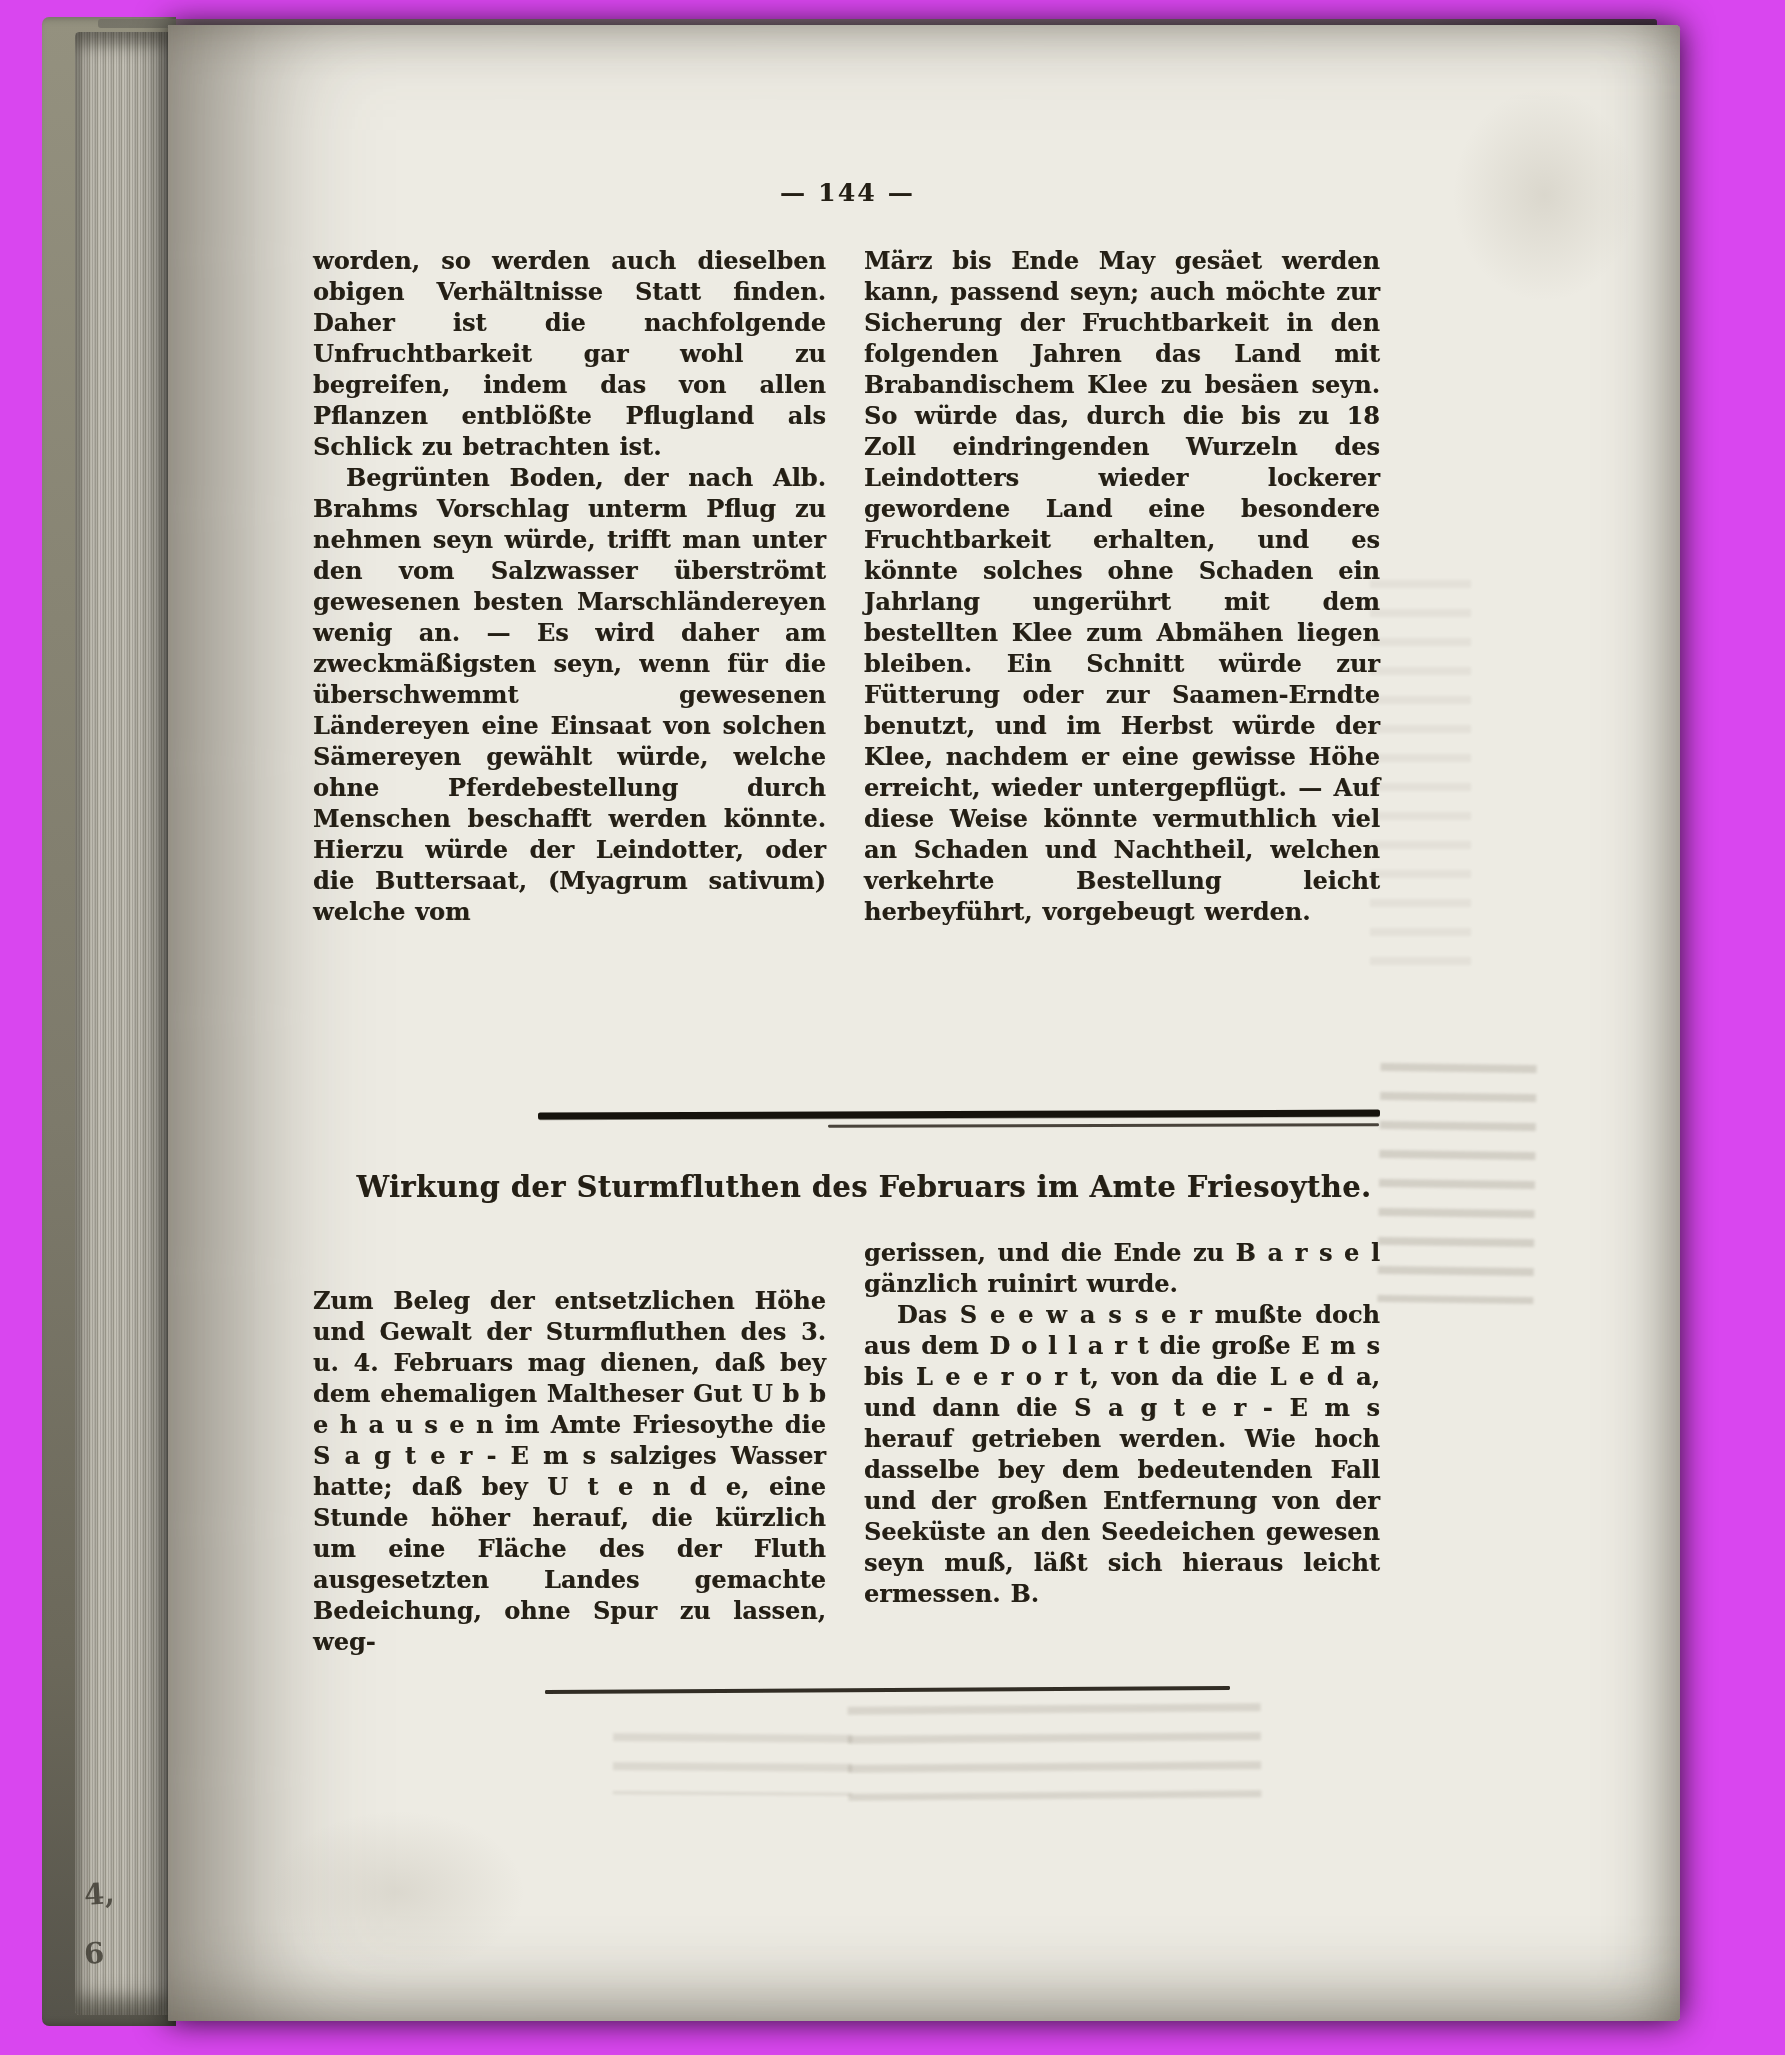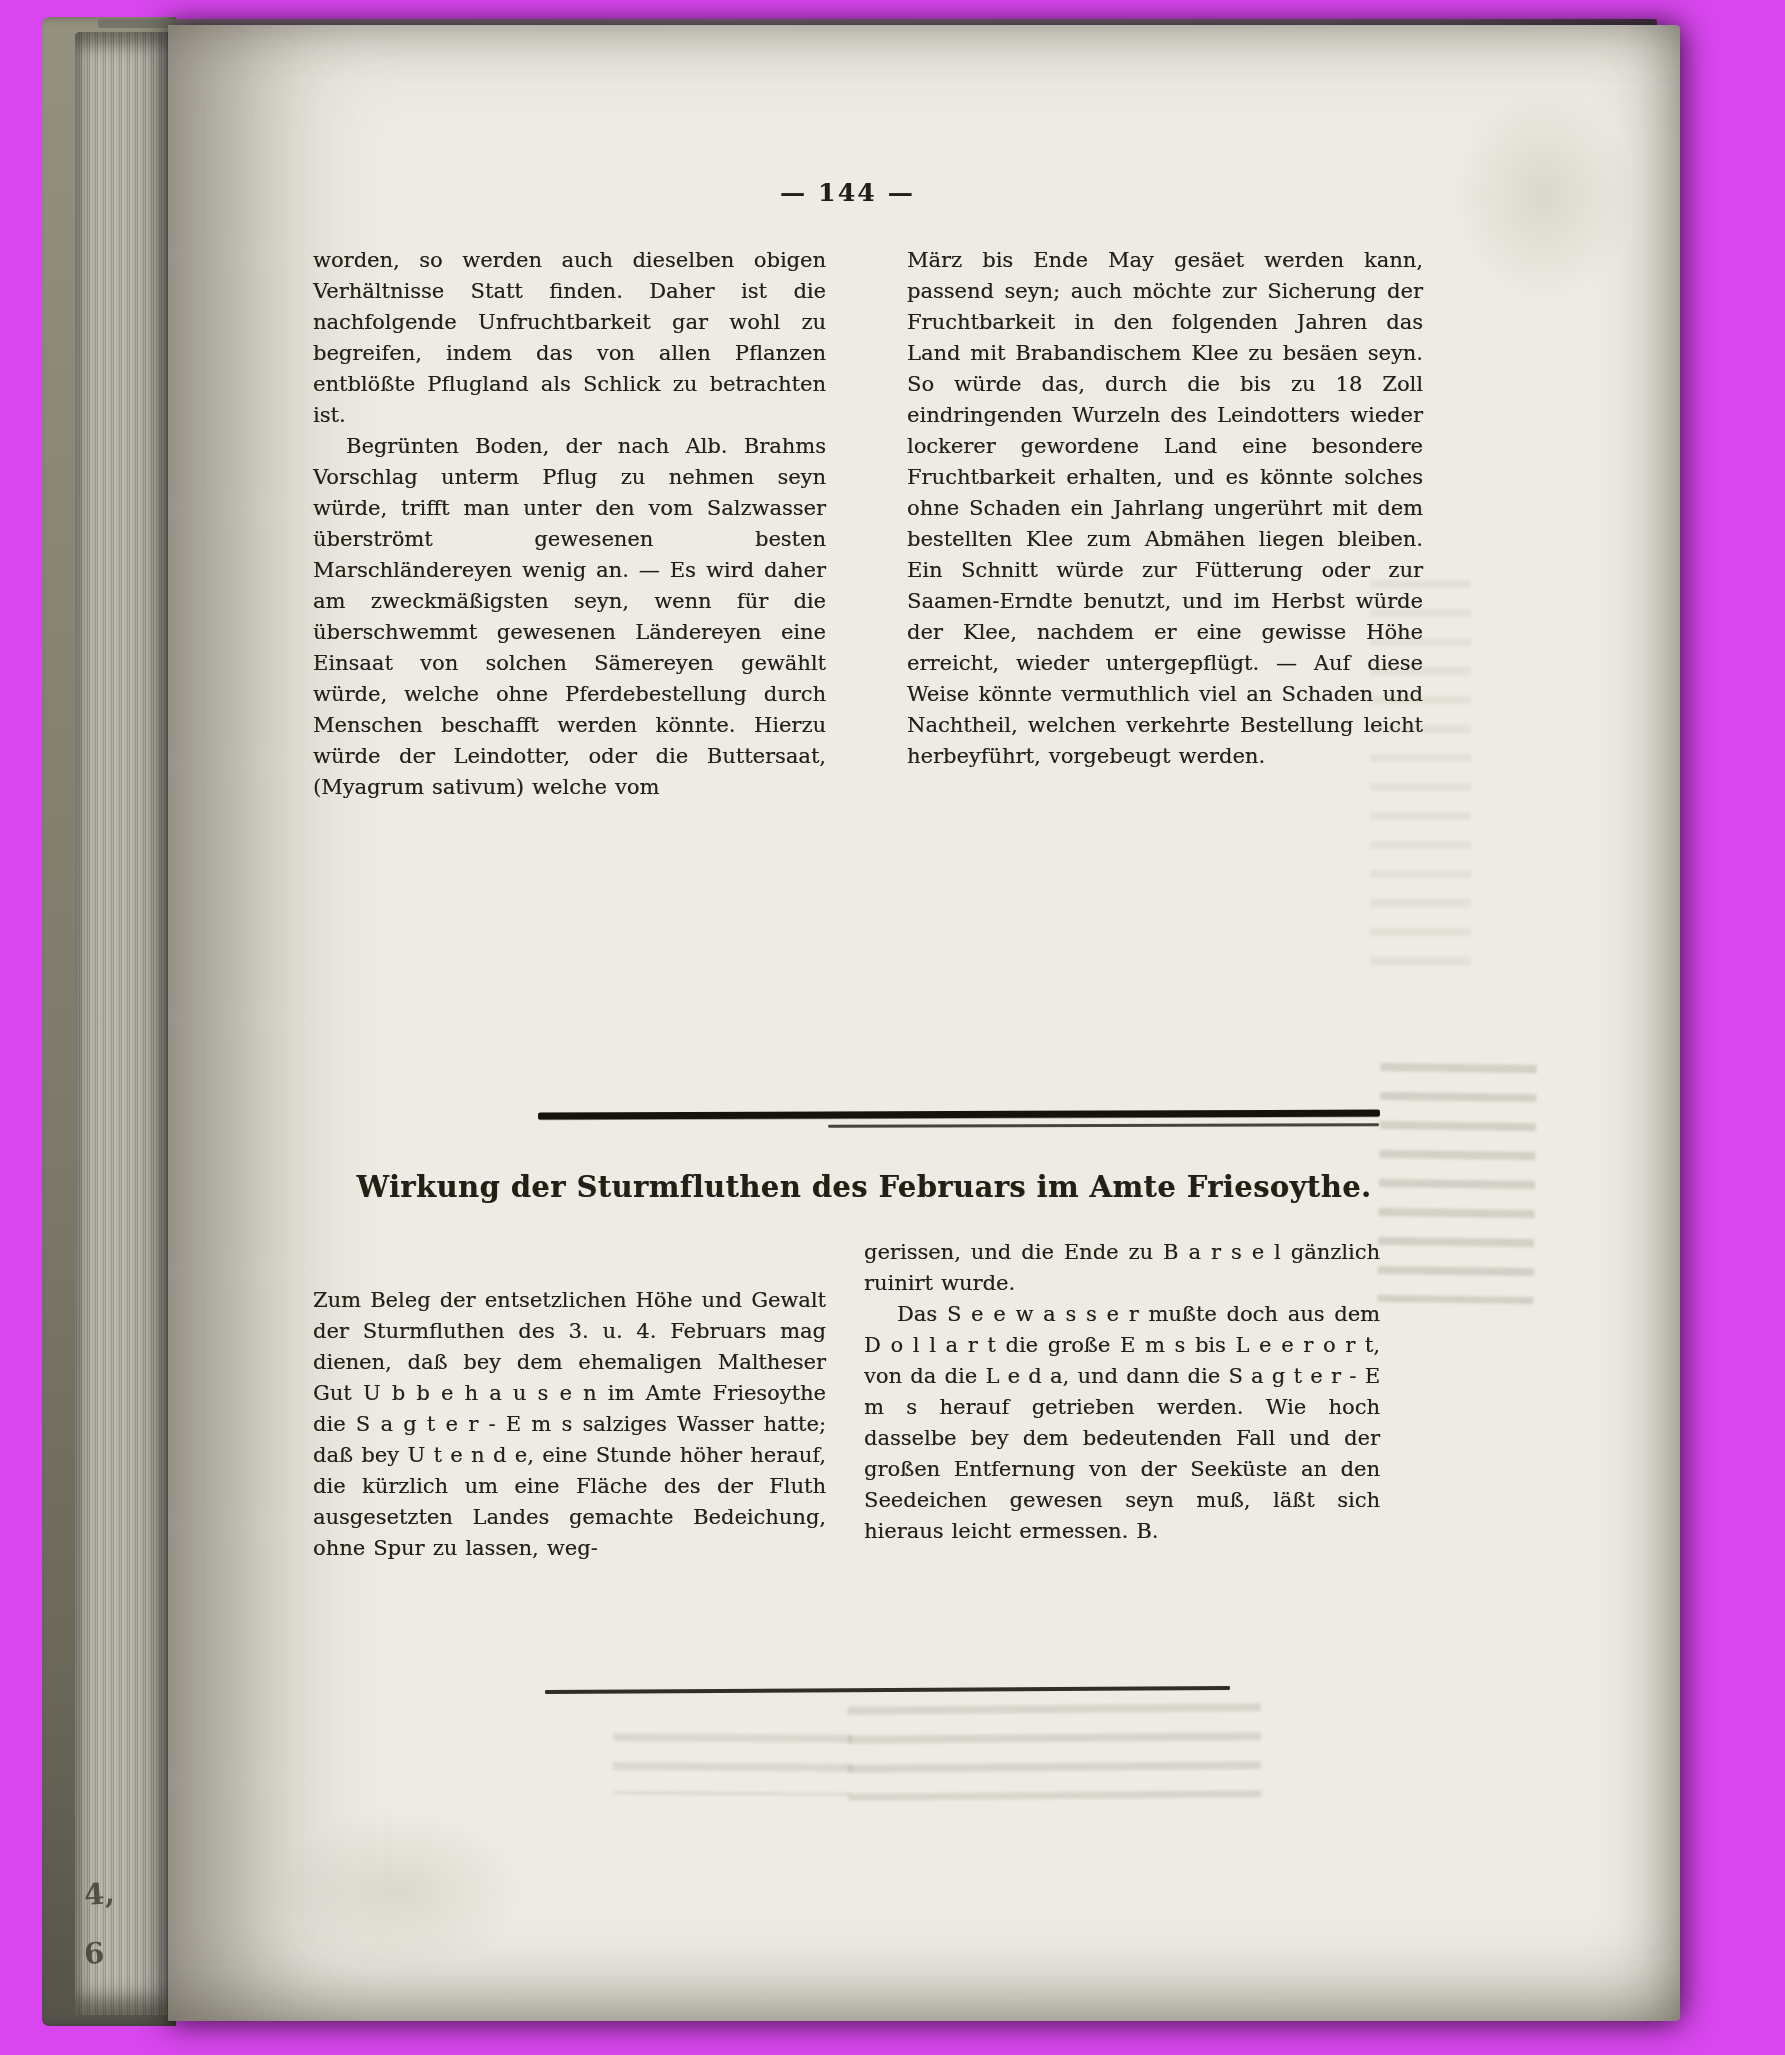--- a/index.html
+++ b/index.html
@@ -41,26 +41,26 @@
   .stain-a{position:absolute;left:1414px;top:43px;width:261px;height:304px;
     background:radial-gradient(closest-side,rgba(120,110,88,.16),transparent 70%);}
   .stain-b{position:absolute;left:217px;top:1776px;width:362px;height:232px;
     background:radial-gradient(closest-side,rgba(110,100,80,.14),transparent 70%);}
   
   .ink{color:#241f15;text-shadow:0.3px 0.4px 0.5px rgba(28,22,13,.5);}
   .folio{
     position:absolute;left:312px;top:178px;width:1071px;text-align:center;
     font-size:25px;font-weight:bold;letter-spacing:2.2px;
   }
-  .col{position:absolute;font-size:21px;line-height:31px;font-weight:normal;
+  .col{position:absolute;font-size:24px;line-height:31px;font-weight:bold;
     text-align:justify;word-spacing:1.4px;}
   .col p{margin:0;padding:0;}
   .col p.indent{text-indent:33px;}
   .a1-left{left:313px;top:245px;width:513px;}
-  .a1-right{left:907px;top:245px;width:516px;}
+  .a1-right{left:864px;top:245px;width:516px;}
   .a2-left{left:313px;top:1237px;width:513px;margin-top:48px;}
   .a2-right{left:864px;top:1237px;width:516px;}
   .rule-main{
     position:absolute;left:538px;top:1111px;width:842px;height:6.5px;
     background:#16130d;border-radius:2.2px;transform:rotate(-.2deg);
     box-shadow:0 0.7px 0 rgba(22,19,13,.4);
   }
   .rule-sub{
     position:absolute;left:828px;top:1124px;width:551px;height:2.9px;
     background:#2b261d;opacity:.85;transform:rotate(-.15deg);border-radius:1.4px;

